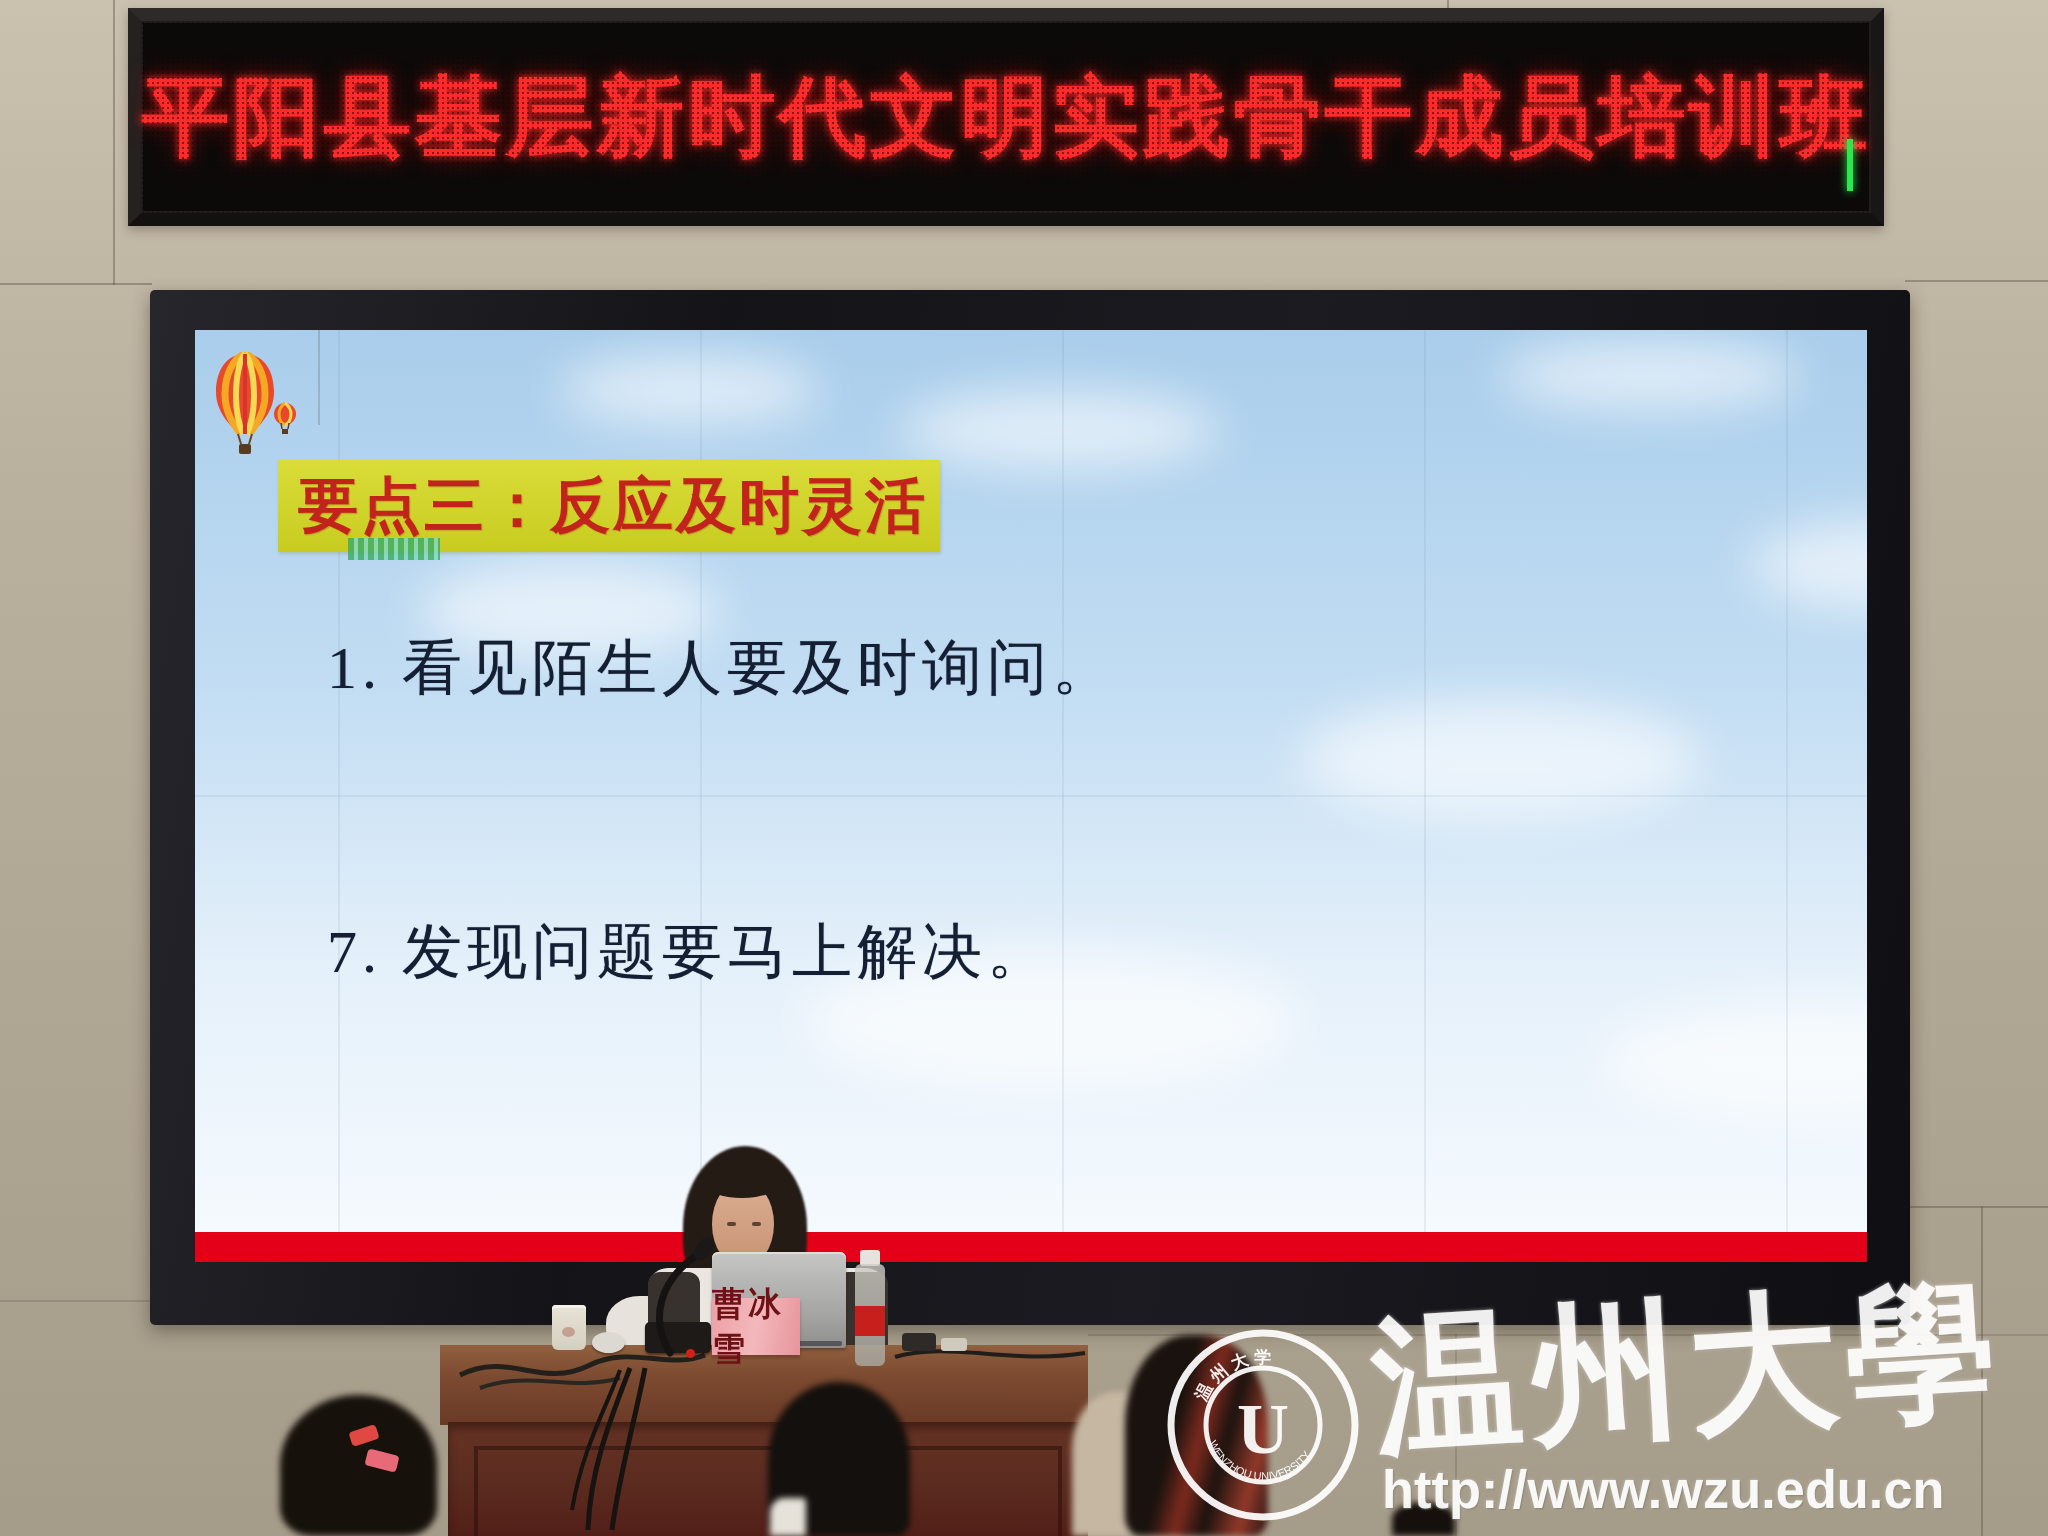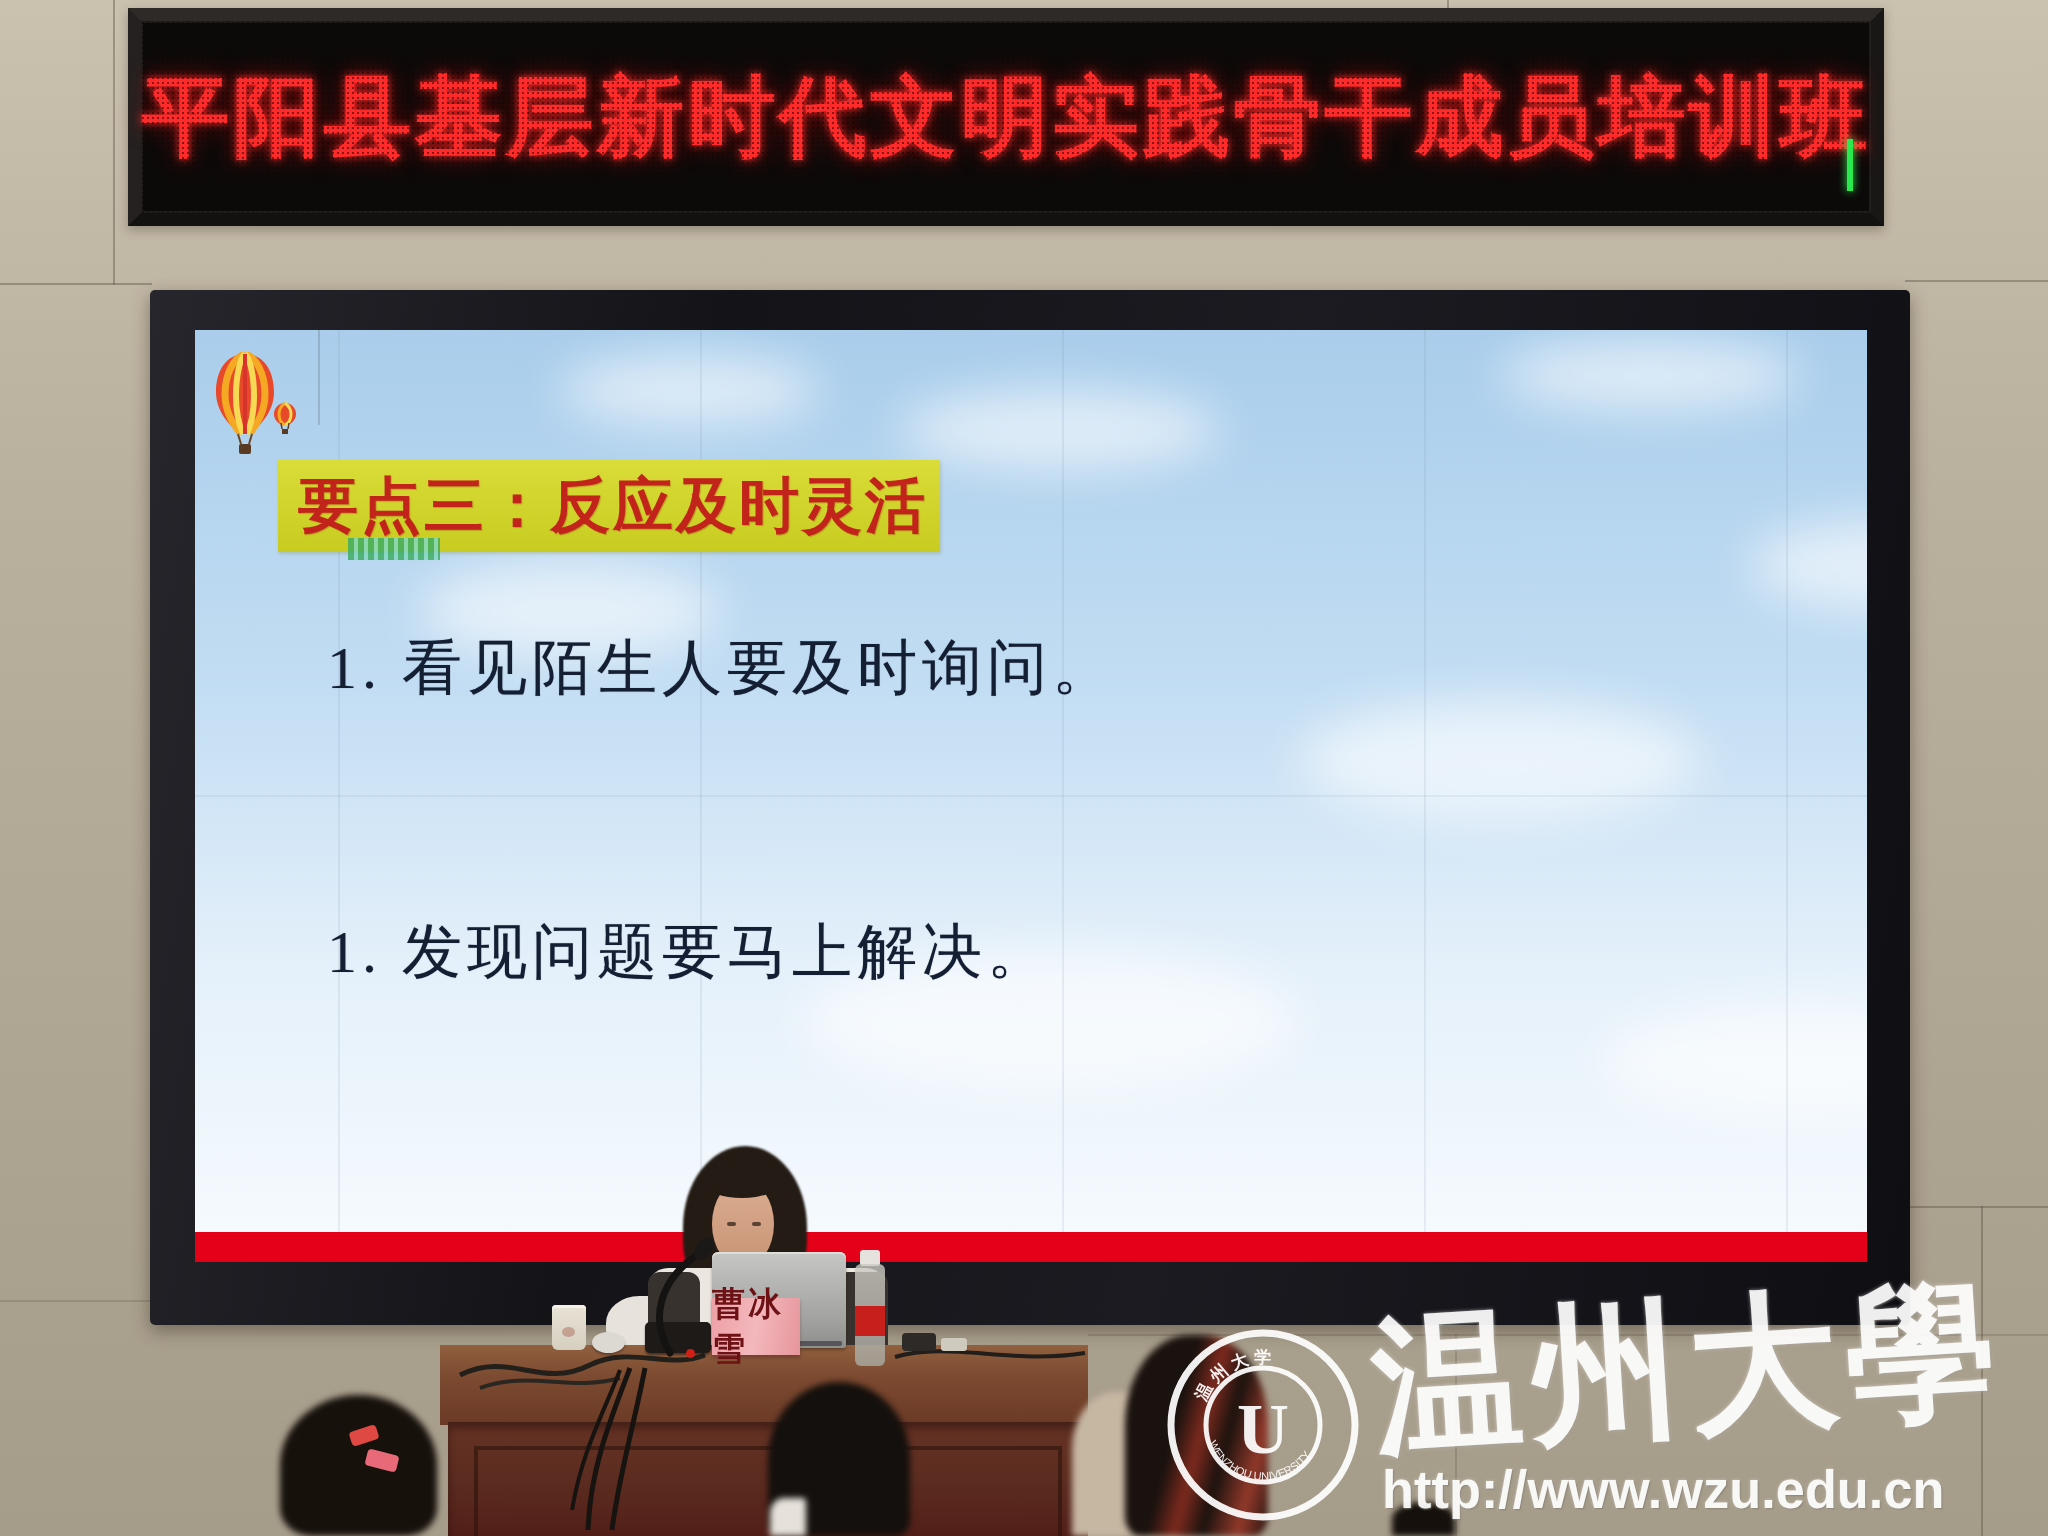--- a/index.html
+++ b/index.html
@@ -152,21 +152,21 @@
       <line x1="9" y1="21" x2="10" y2="27" stroke="#5a3a22" stroke-width="1.5"></line>
       <line x1="17" y1="21" x2="16" y2="27" stroke="#5a3a22" stroke-width="1.5"></line>
     </svg>
 
     <div class="abs title-hl">
       <span class="title-text">要点三：反应及时灵活</span>
     </div>
     <div class="abs title-artifact"></div>
 
     <div class="abs slide-item" style="top:298px">1. 看见陌生人要及时询问。</div>
-    <div class="abs slide-item" style="top:582px">1. 发现问题要马上解决。</div>
+    <div class="abs slide-item" style="top:582px">7. 发现问题要马上解决。</div>
 
     <div class="abs red-stripe"></div>
   </div>
 
   <div class="abs hair"></div>
   <div class="abs face"></div>
   <div class="abs fringe"></div>
   <div class="eye" style="left:727px;top:1222px"></div>
   <div class="eye" style="left:752px;top:1222px"></div>
   <div class="abs sleeve"></div>

